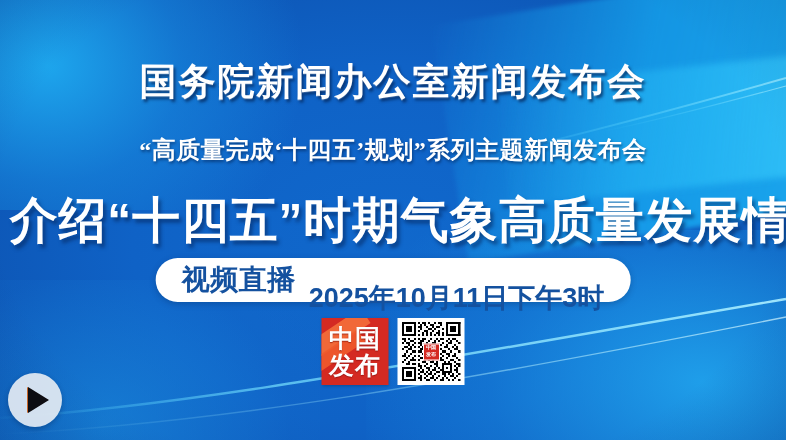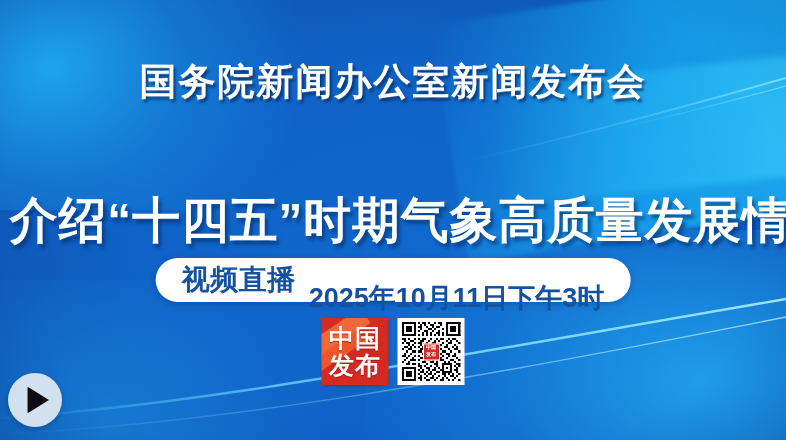--- a/index.html
+++ b/index.html
@@ -314,20 +314,21 @@
     <path d="M 470,160 C 560,140 680,108 786,78" fill="none" stroke="url(#topRightStreak)" stroke-width="2"></path>
     <path d="M 600,132 C 660,120 720,104 786,86" fill="none" stroke="url(#topRightStreak)" stroke-width="1.2"></path>
   </svg>
 
   <div class="bg-vignette"></div>
 
   <div class="content">
 
     <div class="title-main">国务院新闻办公室新闻发布会</div>
 
+    <div class="title-sub">“高质量完成‘十四五’规划”系列主题新闻发布会</div>
 
     <div class="title-headline">介绍“十四五”时期气象高质量发展情况</div>
 
     <div class="live-pill">
       <span class="pill-label">视频直播</span>
       <span class="pill-date">2025年10月11日下午3时</span>
     </div>
 
     <div class="brand-row">
 

